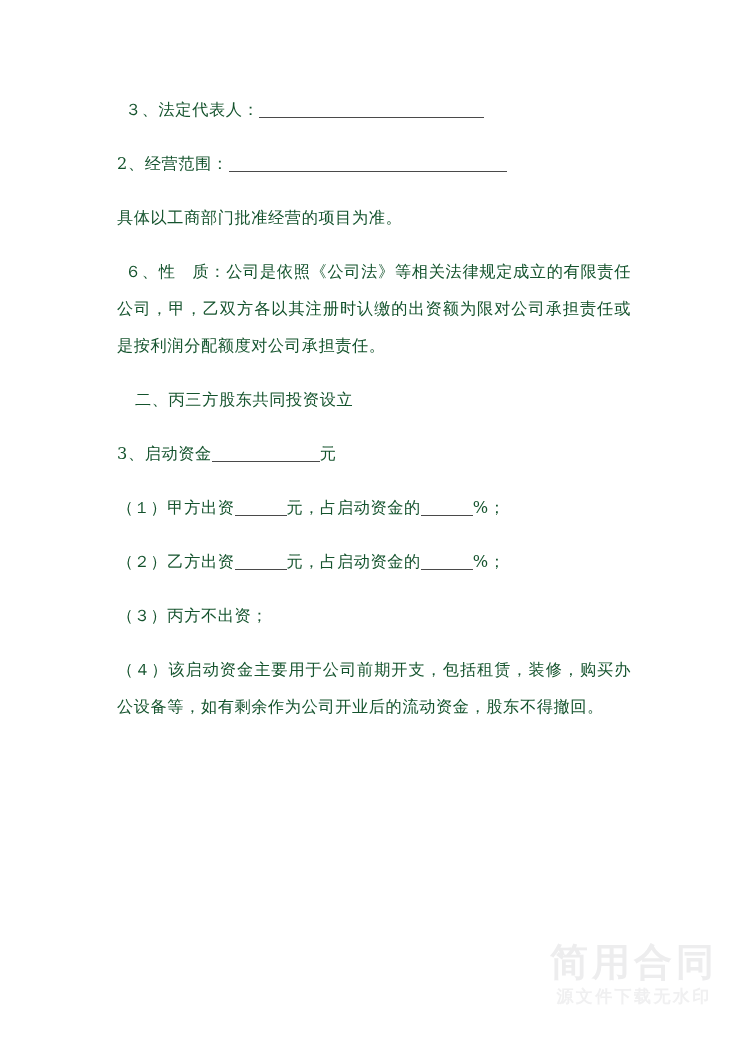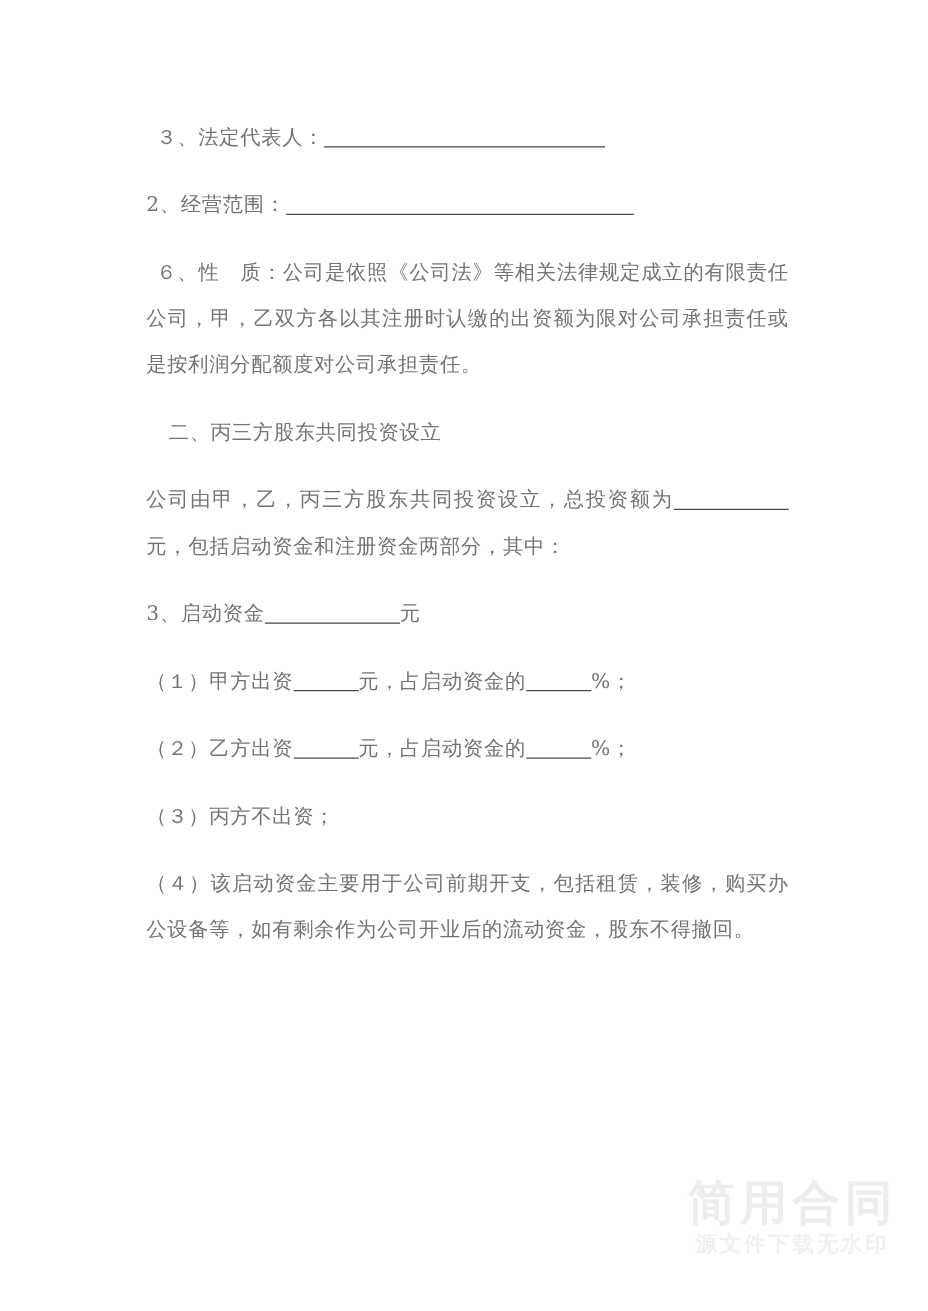--- a/index.html
+++ b/index.html
@@ -26,21 +26,21 @@
     top: 0;
     width: 514px;
   }
   .para {
     font-size: 16.2px;
     line-height: 37px;
     letter-spacing: 0.6px;
     text-align: justify;
     text-justify: inter-ideograph;
     margin: 0;
-    color: #737373;
+    color: #14532d;
     white-space: normal;
   }
   
   .blk-3  { margin-top: 91px; }
   .blk-4  { margin-top: 17px; }
   .blk-5  { margin-top: 17px; }
   .blk-6  { margin-top: 17px; }
   .blk-7  { margin-top: 17px; }
   .blk-8  { margin-top: 17px; }
   .blk-9  { margin-top: 17px; }
@@ -101,26 +101,26 @@
 
 <div id="page">
 
   <div id="content">
 
     <p class="para blk-3 indent1"><span>３、法定代表人：</span><span class="blank blank-w-xl"></span></p>
 
 
     <p class="para blk-5"><span>2、经营范围：</span><span class="blank blank-w-xxl"></span></p>
 
+    <p class="para blk-6">具体以工商部门批准经营的项目为准。</p>
 
     <p class="para blk-7 indent1">６、性　质：公司是依照《公司法》等相关法律规定成立的有限责任公司，甲，乙双方各以其注册时认缴的出资额为限对公司承担责任或是按利润分配额度对公司承担责任。</p>
 
     <p class="para blk-8 indent2">二、丙三方股东共同投资设立</p>
 
-    <p class="para blk-9"><span>公司由甲，乙，丙三方股东共同投资设立，总投资额为</span><span class="blank blank-w-sm"></span><span>元，包括启动资金和注册资金两部分，其中：</span></p>
 
     <p class="para blk-10"><span>3、启动资金</span><span class="blank blank-w-md"></span><span>元</span></p>
 
     <p class="para blk-11"><span>（１）甲方出资</span><span class="blank blank-w-xs"></span><span>元，占启动资金的</span><span class="blank blank-w-xs"></span><span>%；</span></p>
 
     <p class="para blk-12"><span>（２）乙方出资</span><span class="blank blank-w-xs"></span><span>元，占启动资金的</span><span class="blank blank-w-xs"></span><span>%；</span></p>
 
     <p class="para blk-13">（３）丙方不出资；</p>
 
     <p class="para blk-14">（４）该启动资金主要用于公司前期开支，包括租赁，装修，购买办公设备等，如有剩余作为公司开业后的流动资金，股东不得撤回。</p>

